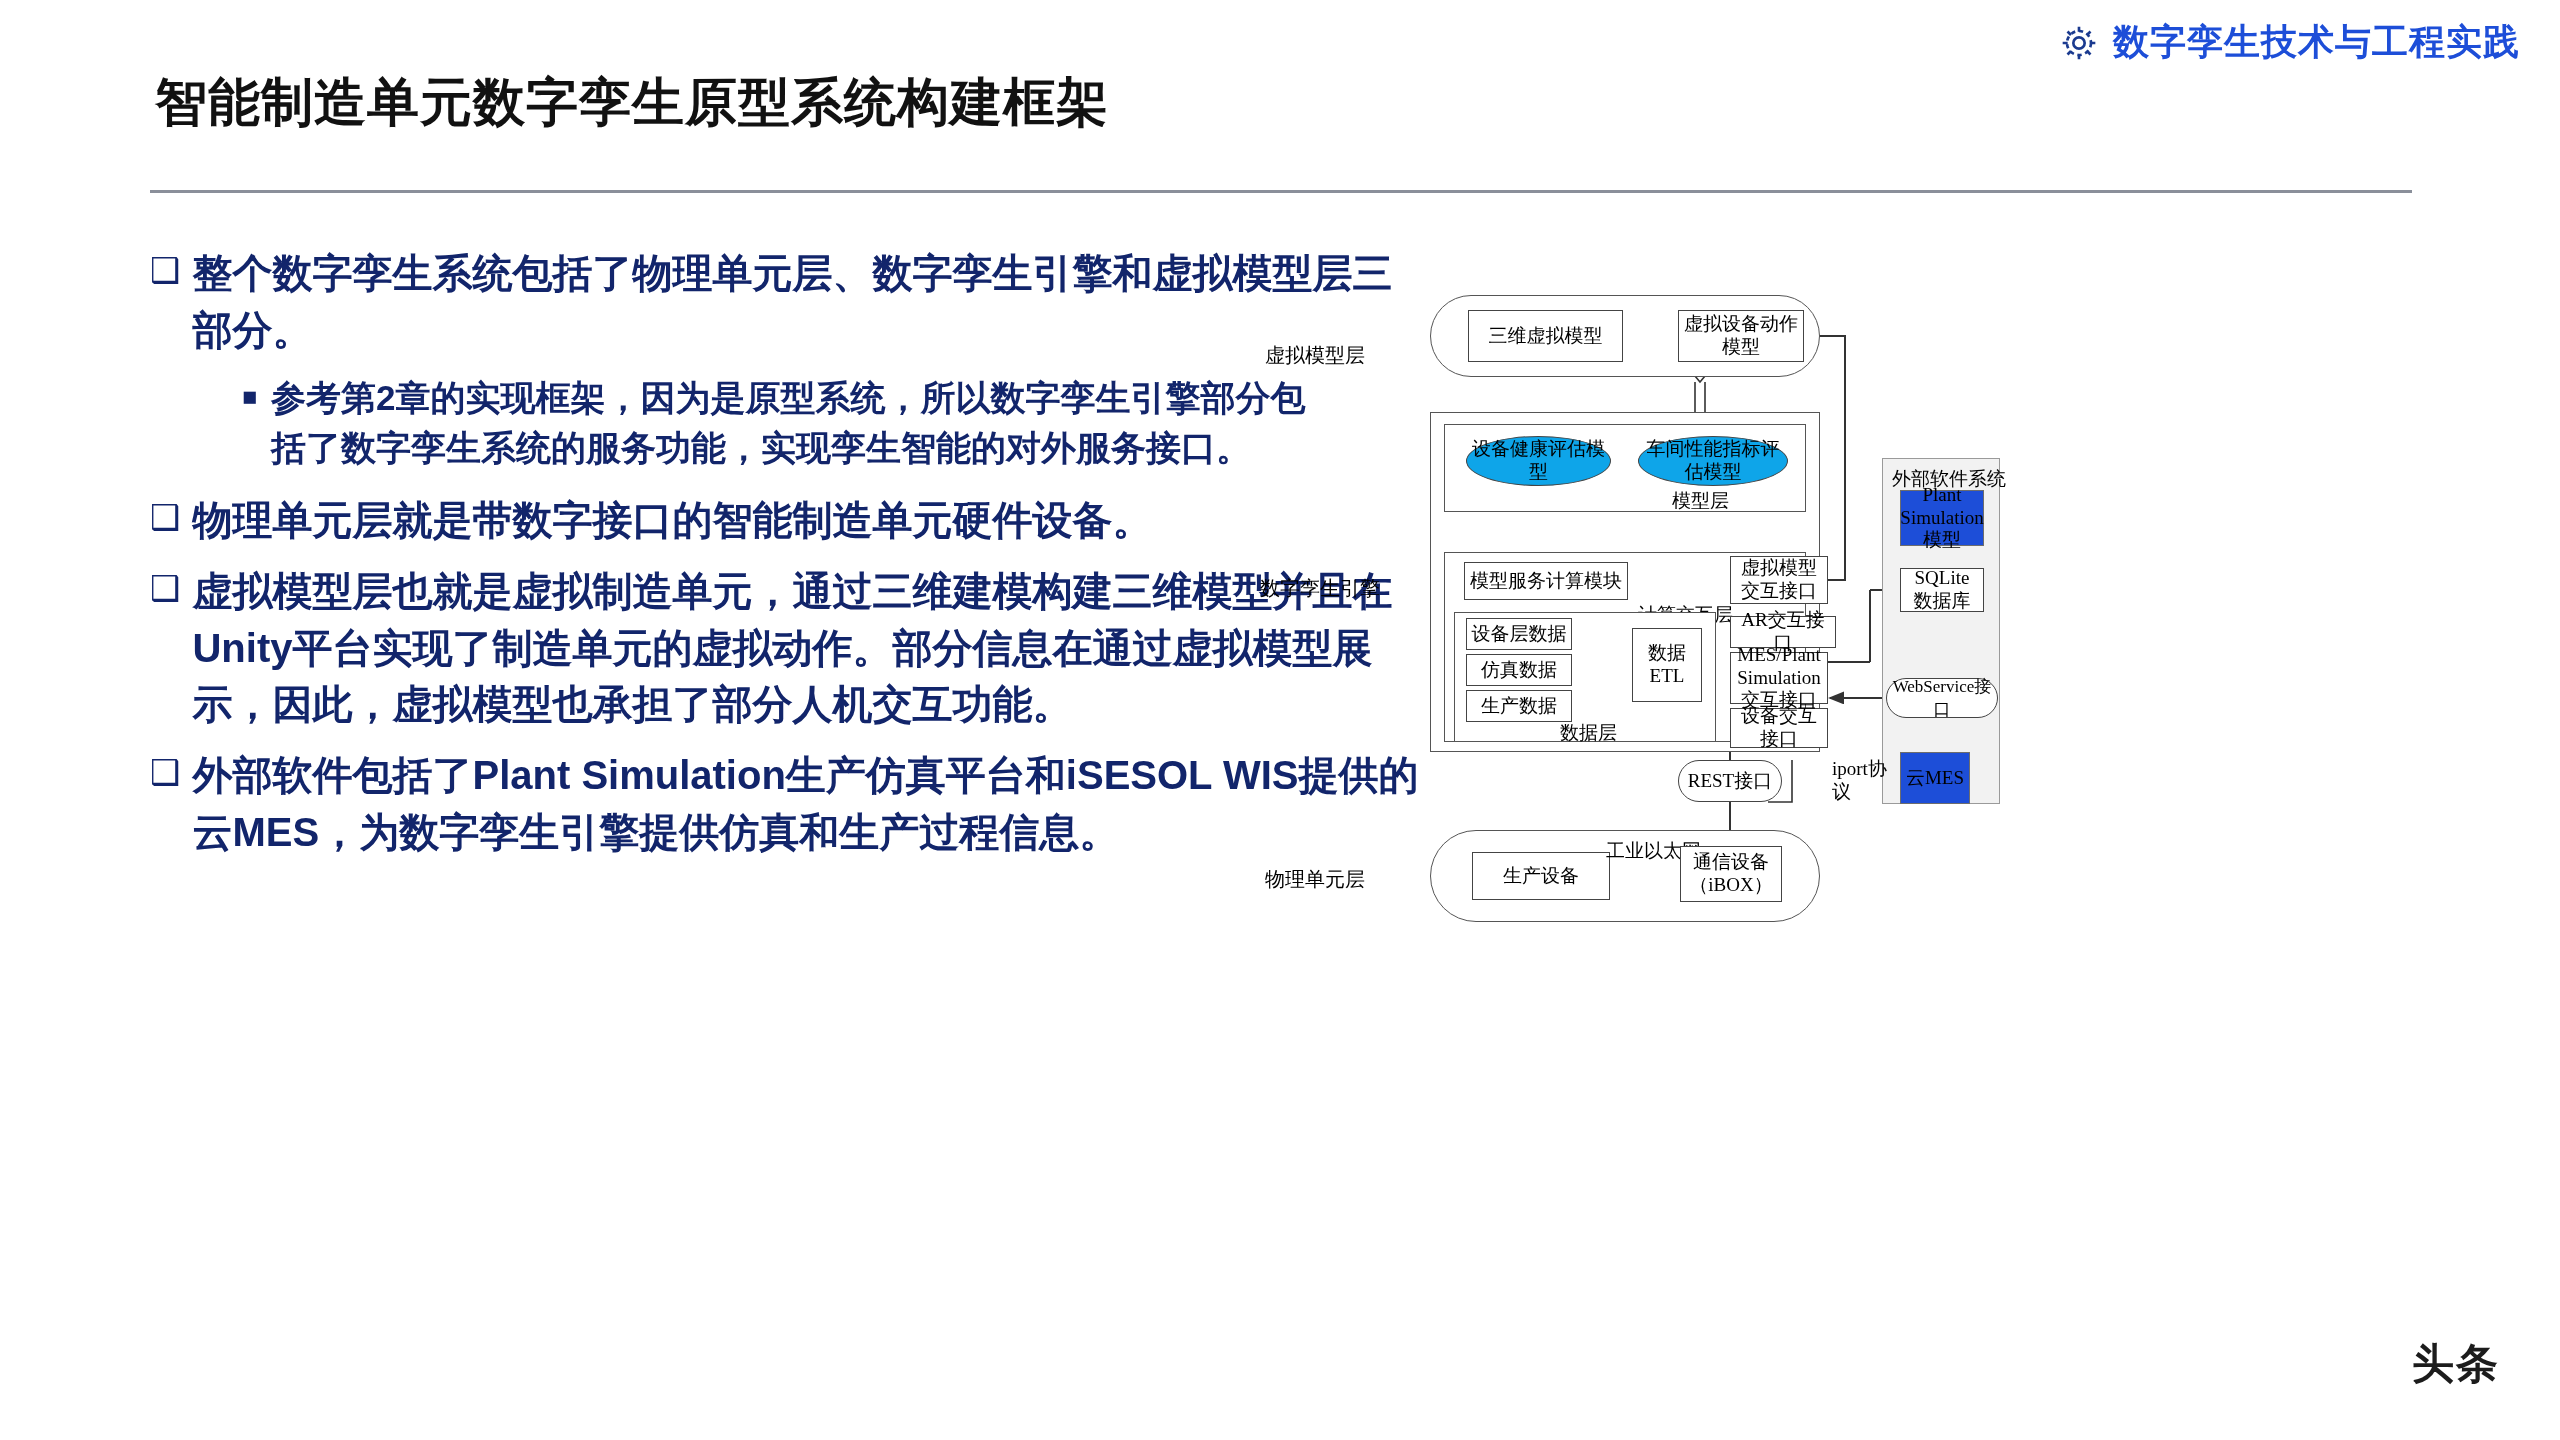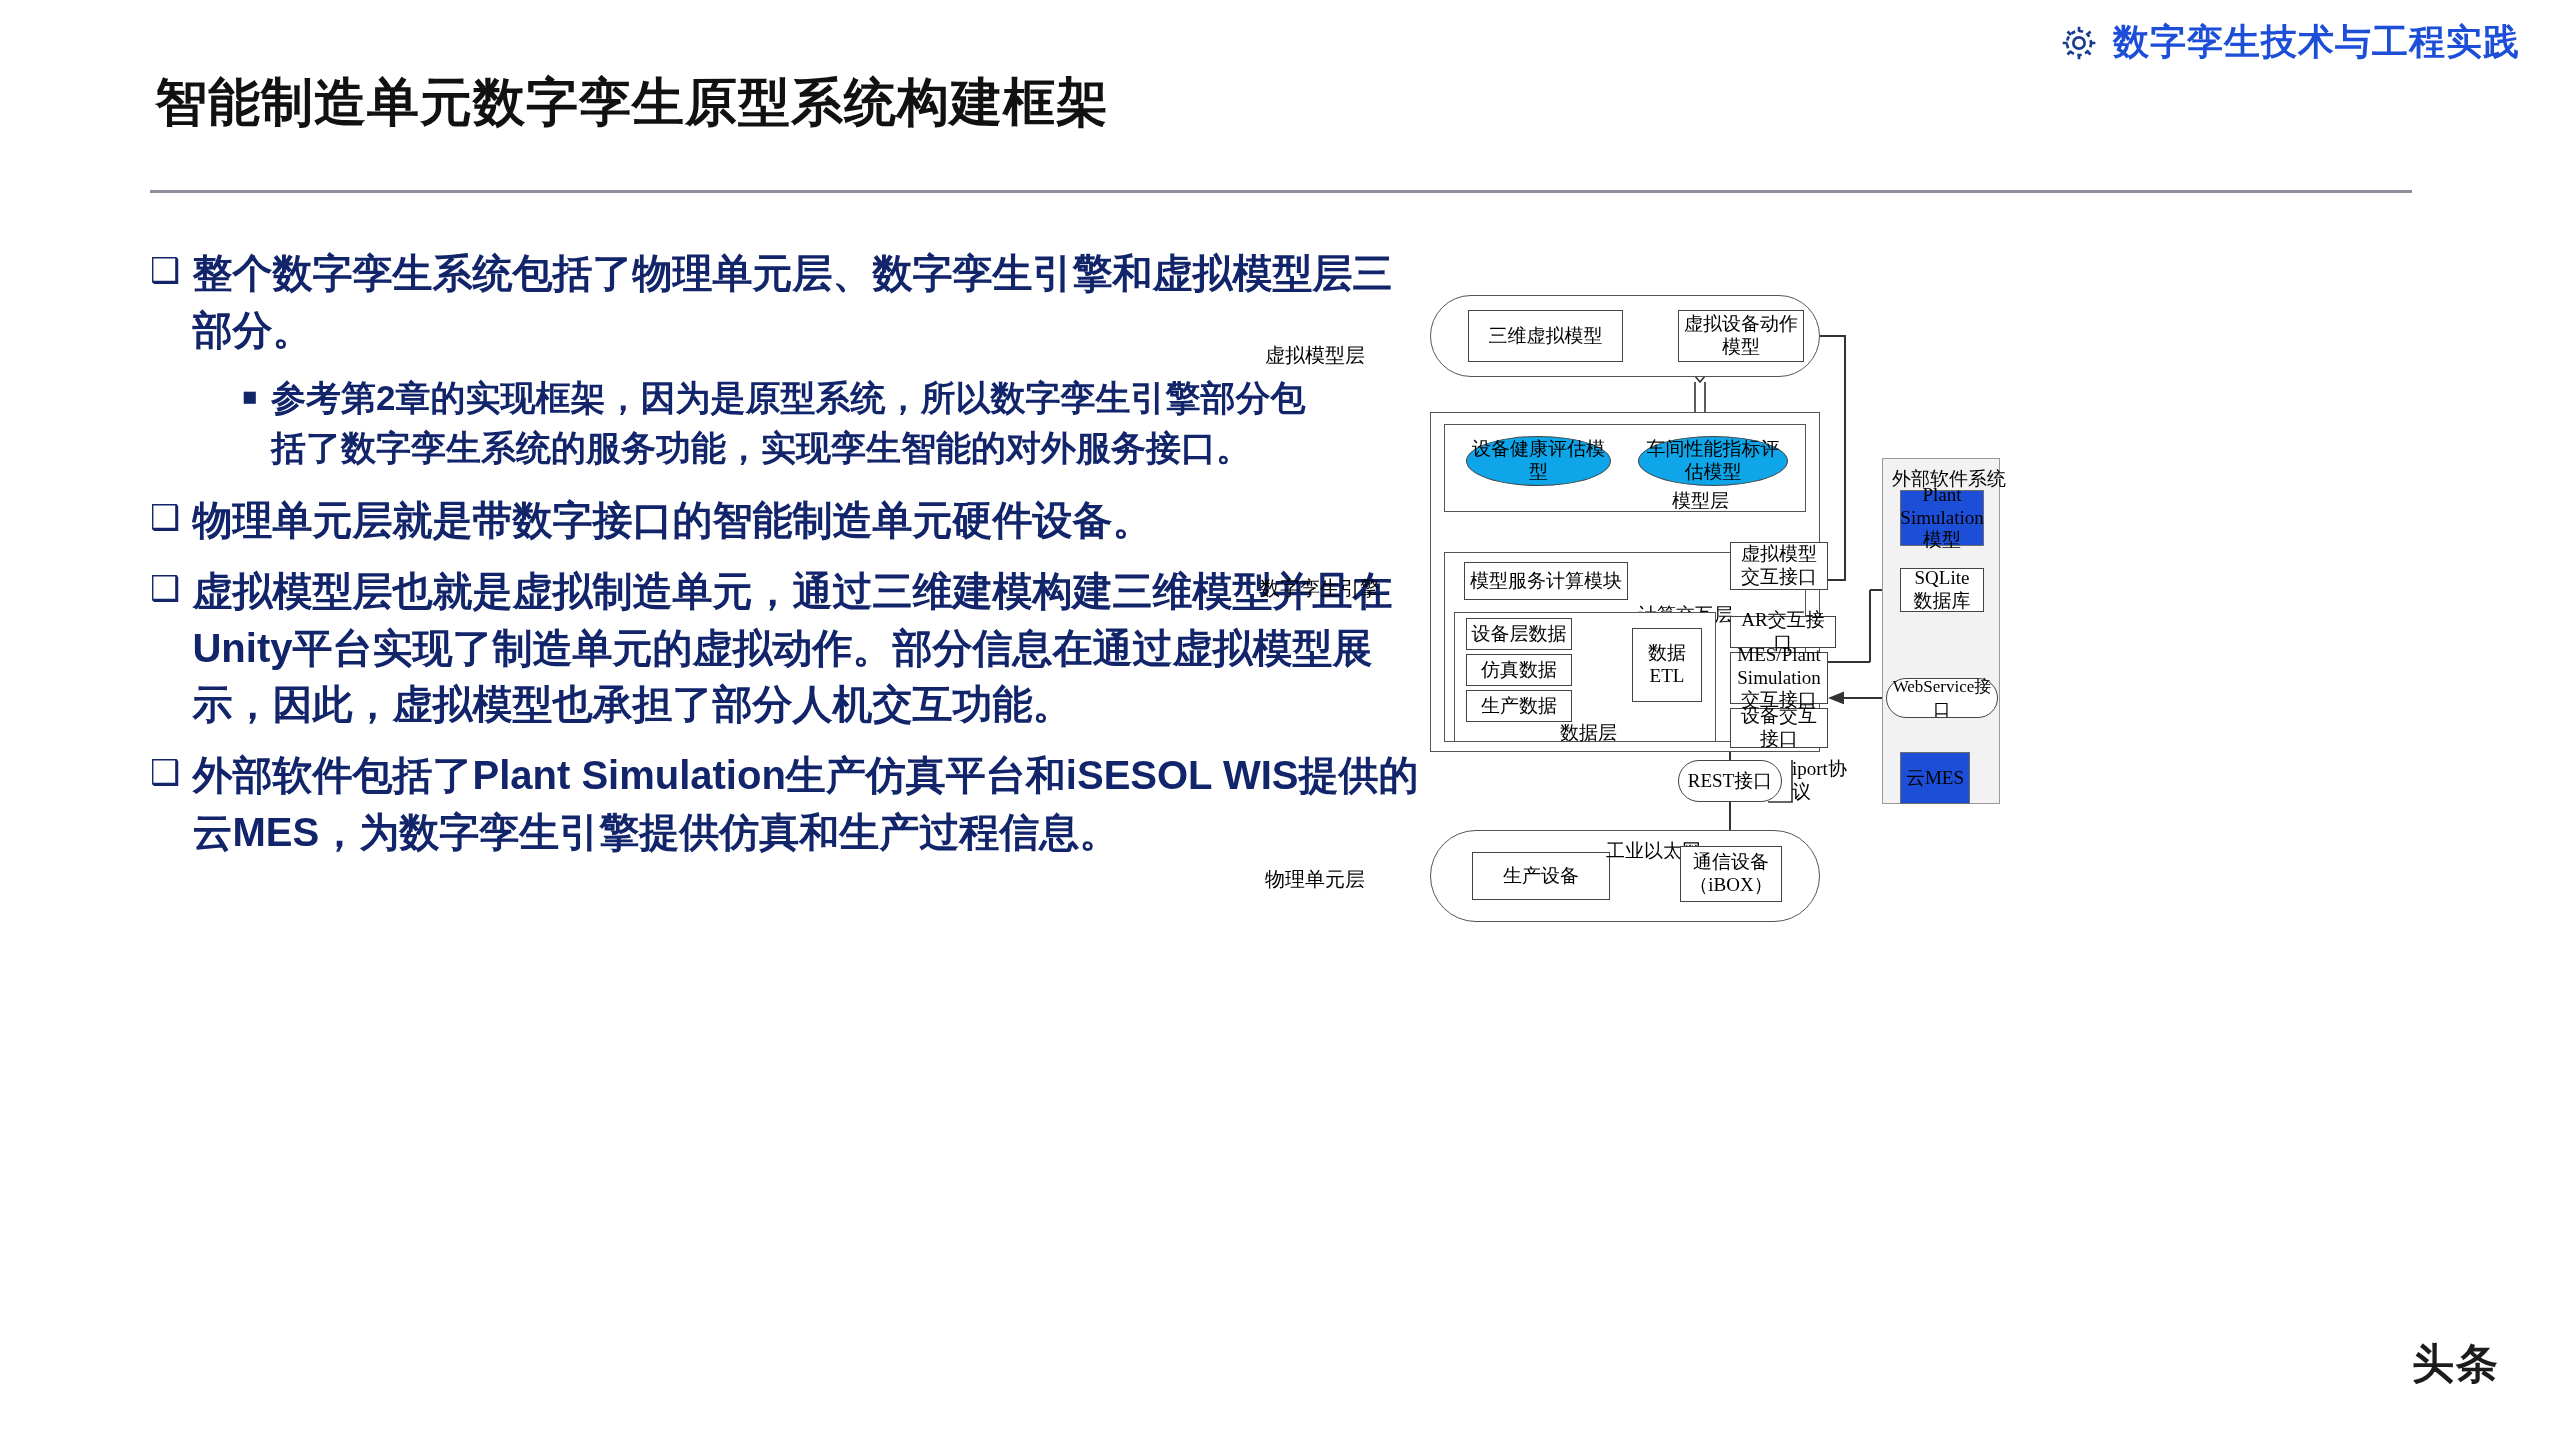--- a/index.html
+++ b/index.html
@@ -325,21 +325,21 @@
 
   <div class="plain-band" style="left:30px; top:122px; width:390px; height:340px;"></div>
 
   <div class="plain-band" style="left:44px; top:134px; width:362px; height:88px;"></div>
   <div class="ellipse" style="left:66px; top:146px; width:145px; height:50px;">设备健康评估模型</div>
   <div class="ellipse" style="left:238px; top:146px; width:150px; height:50px;">车间性能指标评估模型</div>
   <div class="caption-in" style="left:272px; top:198px;">模型层</div>
 
   <div class="plain-band" style="left:44px; top:262px; width:362px; height:190px;"></div>
   <div class="box" style="left:64px; top:272px; width:164px; height:38px;">模型服务计算模块</div>
-  <div class="box" style="left:330px; top:252px; width:98px; height:48px;">虚拟模型交互接口</div>
+  <div class="box" style="left:330px; top:266px; width:98px; height:48px;">虚拟模型交互接口</div>
   <div class="caption-in" style="left:238px; top:312px;">计算交互层</div>
 
   <div class="box" style="left:330px; top:326px; width:106px; height:32px;">AR交互接口</div>
   <div class="box" style="left:330px; top:362px; width:98px; height:52px;">MES/Plant Simulation交互接口</div>
   <div class="box" style="left:330px; top:418px; width:98px; height:40px;">设备交互接口</div>
 
   <div class="plain-band" style="left:54px; top:322px; width:262px; height:130px; border-style:solid;"></div>
   <div class="box" style="left:66px; top:328px; width:106px; height:32px;">设备层数据</div>
   <div class="box" style="left:66px; top:364px; width:106px; height:32px;">仿真数据</div>
   <div class="box" style="left:66px; top:400px; width:106px; height:32px;">生产数据</div>
@@ -347,21 +347,21 @@
   <div class="caption-in" style="left:160px; top:430px;">数据层</div>
 
   <div class="ext-panel" style="left:482px; top:168px; width:118px; height:346px;"></div>
   <div class="caption-in" style="left:492px; top:176px;">外部软件系统</div>
   <div class="box cream" style="left:500px; top:200px; width:84px; height:56px; font-family:'Liberation Serif',serif;">Plant Simulation 模型</div>
   <div class="box" style="left:500px; top:278px; width:84px; height:44px;">SQLite 数据库</div>
   <div class="stadium" style="left:486px; top:388px; width:112px; height:40px; font-size:17px;">WebService接口</div>
   <div class="box cream" style="left:500px; top:462px; width:70px; height:52px;">云MES</div>
 
   <div class="stadium" style="left:278px; top:470px; width:104px; height:42px;">REST接口</div>
-  <div class="caption-in" style="left:392px; top:468px; width:56px; white-space:normal; line-height:1.2;">iport协议</div>
+  <div class="caption-in" style="left:392px; top:468px; width:56px; white-space:normal; line-height:1.2;padding-left:40px;">iport协议</div>
 
   <div class="rounded-band" style="left:30px; top:540px; width:390px; height:92px;"></div>
   <div class="box" style="left:72px; top:562px; width:138px; height:48px;">生产设备</div>
   <div class="caption-in" style="left:206px; top:548px;">工业以太网</div>
   <div class="box" style="left:280px; top:556px; width:102px; height:56px;">通信设备（iBOX）</div>
 </div>
 
 <div class="watermark">
   <span class="wm-badge">头条</span>
 </div>

